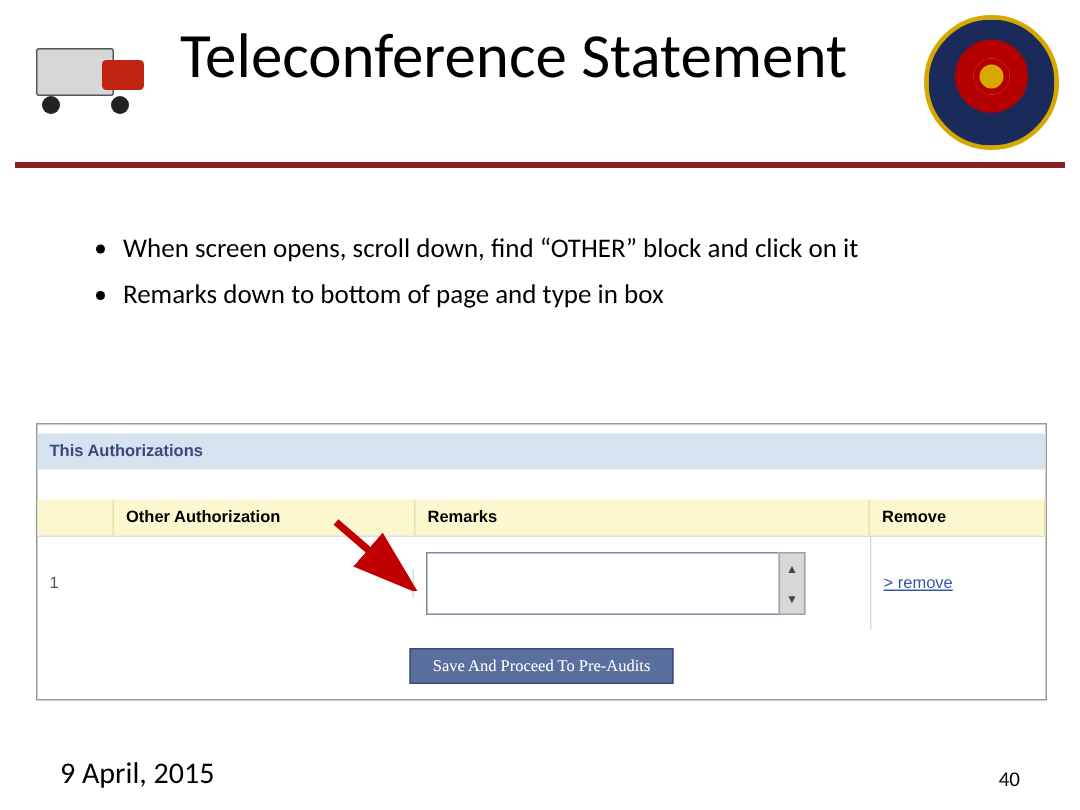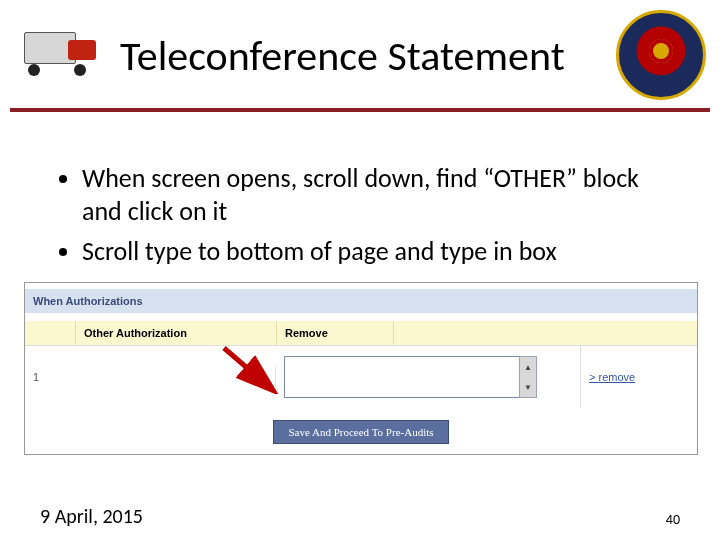--- a/index.html
+++ b/index.html
@@ -4,29 +4,29 @@
 <style>
   html,body{margin:0;padding:0;width:720px;height:540px;font-family:Calibri,Arial,sans-serif;background:#fff;color:#000}
   .slide{position:relative;width:720px;height:540px;overflow:hidden}
   .badge{position:absolute;top:10px;right:14px;width:84px;height:84px;border-radius:50%;background:radial-gradient(circle at 50% 45%,#b40000 0 38%,#1a2a5a 40% 100%);border:3px solid #d6a800}
   .badge::after{content:"";position:absolute;left:30px;top:26px;width:24px;height:24px;border-radius:50%;background:#d6a800;box-shadow:0 0 0 4px #b40000 inset}
   .truck{position:absolute;top:22px;left:14px;width:90px;height:50px}
   .truck .cab{position:absolute;left:54px;top:18px;width:28px;height:20px;background:#c02312;border-radius:3px}
   .truck .body{position:absolute;left:10px;top:10px;width:50px;height:30px;background:#d7d7d7;border:1px solid #555;border-radius:2px}
   .truck .wheel{position:absolute;bottom:-4px;width:12px;height:12px;background:#222;border-radius:50%}
   .truck .w1{left:14px}.truck .w2{left:60px}
-  .title{position:absolute;top:30px;left:120px;font-size:42px;font-weight:400;color:#000}
+  .title{position:absolute;top:12px;left:120px;font-size:42px;font-weight:400;color:#000}
   .rule{position:absolute;top:108px;left:10px;width:700px;height:4px;background:#8b1e22}
-  .bullets{position:absolute;top:136px;left:42px;right:42px;font-size:26px;line-height:1.25}
+  .bullets{position:absolute;top:136px;left:42px;right:42px;font-size:18px;line-height:1.25}
   .bullets li{margin-bottom:8px}
   .shot{position:absolute;top:282px;left:24px;width:672px;border:1px solid #999;background:#fff;font-family:Verdana,Arial,sans-serif;font-size:11px}
   .addlink{padding:4px 6px;color:#3657a6;text-decoration:underline}
   .addlink::before{content:"> ";color:#3657a6}
   .section{background:#d7e2f0;color:#3b4a7c;font-weight:bold;padding:6px 8px;margin-top:6px}
-  .hdr{display:flex;background:#fbf7cf;margin-top:8px}
+  .hdr{display:flex;background:#fbf7cf;margin-top:20px}
   .hdr div{padding:6px 8px;border-right:1px solid #e6e0a6}
   .col-n{width:34px}.col-a{width:184px;font-weight:bold}.col-r{flex:1;font-weight:bold}.col-x{width:100px;font-weight:bold;text-align:left}
   .row{display:flex;align-items:center;border-top:1px solid #ddd}
   .row .c{padding:10px 8px}
   .row .num{width:34px;color:#556}
   .row .auth{width:184px;border-right:1px solid #ddd}
   .row .rem{flex:1;border-right:1px solid #ddd;display:flex;align-items:center}
   .row .xrm{width:100px}
   .ta{width:230px;height:36px;resize:none;border:1px solid #7a8aa0;border-right:none;font-family:Verdana;font-size:11px;padding:2px}
   .sb{width:16px;height:40px;background:#d8d8d8;border:1px solid #9aa3b2;display:flex;flex-direction:column}
@@ -47,28 +47,29 @@
       <div class="cab"></div>
       <div class="wheel w1"></div>
       <div class="wheel w2"></div>
   </div>
   <div class="title">Teleconference Statement</div>
   <div class="badge"></div>
   <div class="rule"></div>
 
   <ul class="bullets">
     <li>When screen opens, scroll down, find “OTHER” block and click on it</li>
-    <li>Scroll type to bottom of page and type in box</li>
+    <li>Remarks down to bottom of page and type in box</li>
   </ul>
 
   <div class="shot">
-    <div class="section">When Authorizations</div>
+    <div class="section">This Authorizations</div>
     <div class="hdr">
       <div class="col-n"></div>
       <div class="col-a">Other Authorization</div>
+      <div class="col-r">Remarks</div>
       <div class="col-x">Remove</div>
     </div>
     <div class="row">
       <div class="c num">1</div>
       <div class="c auth"></div>
       <div class="c rem">
         <textarea class="ta" style=""></textarea>
         <div class="sb">
             <span>▲</span>
             <span>▼</span>

